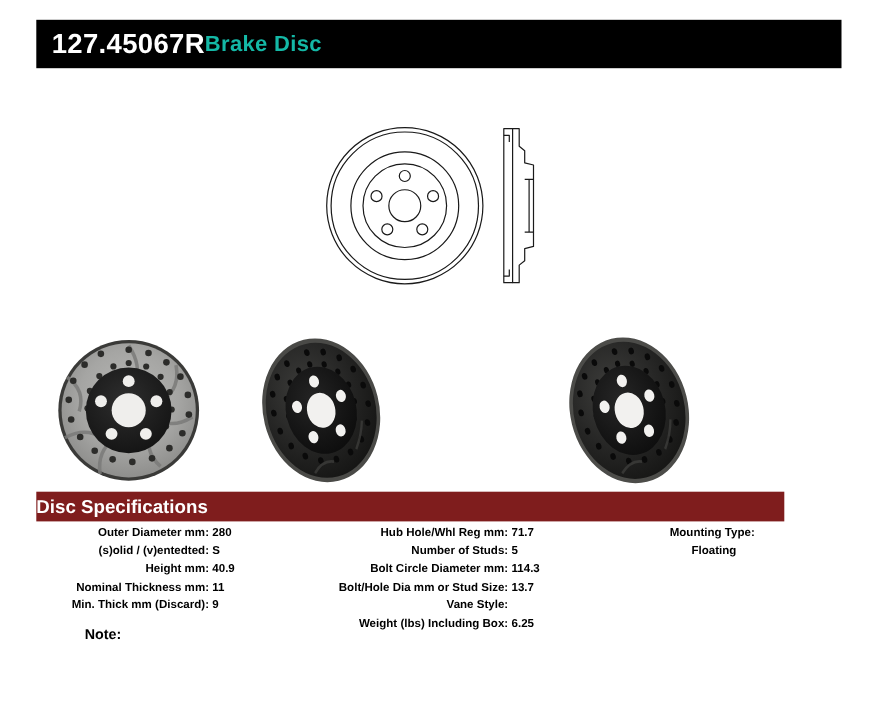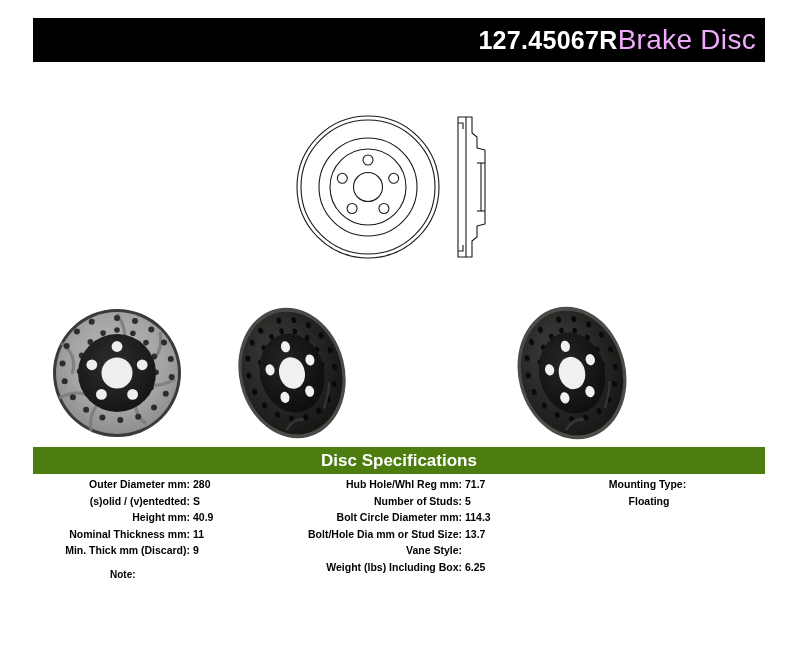--- a/index.html
+++ b/index.html
@@ -19,35 +19,35 @@
   
   #title-bar {
     position: absolute;
     left: 33px;
     top: 18px;
     width: 732px;
     height: 44px;
     background: #000000;
     display: flex;
     align-items: center;
-    justify-content: flex-end;
+    justify-content: flex-start;
     box-sizing: border-box;
     padding: 0 9px 0 14px;
   }
   #part-number {
     color: #ffffff;
     font-size: 25px;
     font-weight: bold;
     letter-spacing: 0.3px;
     line-height: 1;
   }
   #product-type {
-    color: #f0abfc;
-    font-size: 28px;
-    font-weight: normal;
+    color: #14b8a6;
+    font-size: 20px;
+    font-weight: bold;
     letter-spacing: 0.3px;
     line-height: 1;
   }
 
   
   #line-drawing {
     position: absolute;
     left: 295px;
     top: 103px;
     width: 215px;
@@ -60,26 +60,26 @@
   }
   #photo-left   { left: 33px;  top: 305px; width: 168px; height: 136px; }
   #photo-center { left: 208px; top: 305px; width: 168px; height: 136px; }
   #photo-right  { left: 487px; top: 303px; width: 170px; height: 140px; }
 
   
   #spec-header-bar {
     position: absolute;
     left: 33px;
     top: 447px;
-    width: 732px;
+    width: 680px;
     height: 27px;
-    background: #4d7c0f;
+    background: #7f1d1d;
     display: flex;
     align-items: center;
-    justify-content: center;
+    justify-content: flex-start;
   }
   #spec-header-title {
     color: #ffffff;
     font-size: 17px;
     font-weight: bold;
     line-height: 1;
   }
 
   
   #spec-body {
@@ -115,23 +115,23 @@
     text-align: left;
     min-width: 30px;
   }
   
   #spec-col-3 .spec-row { justify-content: center; flex-direction: column; }
   #spec-col-3 .spec-label { flex: 0 0 auto; }
 
   
   #note-block {
     position: absolute;
-    left: 110px;
+    left: 77px;
     top: 569px;
-    font-size: 10px;
+    font-size: 13px;
     font-weight: bold;
   }
 </style>
 </head>
 <body>
 
 <div id="title-bar">
   <span id="part-number">127.45067R</span>
   <span id="product-type">Brake Disc</span>
 </div>

